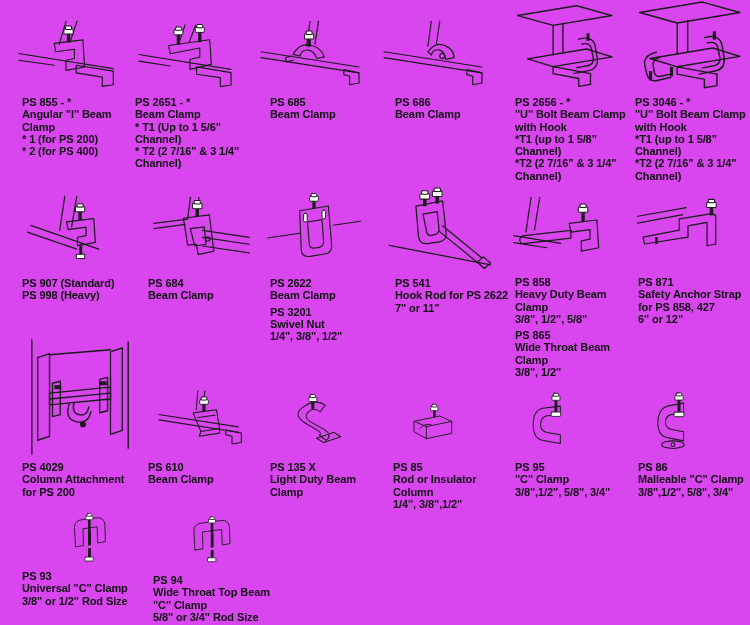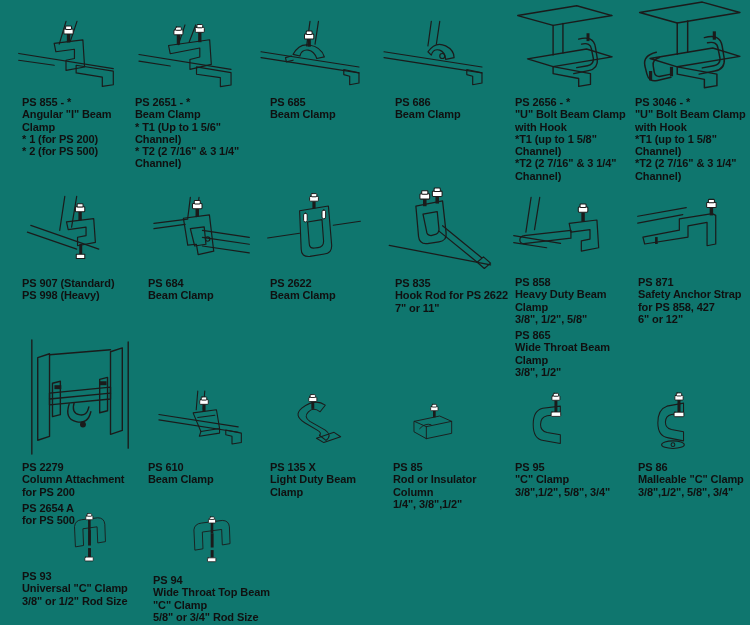--- a/index.html
+++ b/index.html
@@ -1,16 +1,16 @@
 <!DOCTYPE html>
 <html><head>
 <meta charset="utf-8">
 <style>
   html,body{margin:0;padding:0;background:#ffffff;}
-  .page{position:relative;width:750px;height:625px;background:#0f766e;overflow:hidden;
+  .page{position:relative;width:750px;height:625px;background:#d946ef;overflow:hidden;
         font-family:"Liberation Sans",sans-serif;}
   .product{position:absolute;left:0;top:0;width:0;height:0;}
   .art{position:absolute;overflow:visible;}
   .art path,.art line,.art rect,.art circle,.art ellipse,.art polyline{
         fill:none;stroke:#1b1b1b;stroke-width:1.4;stroke-linecap:round;stroke-linejoin:round;}
   .art .ink{fill:#1b1b1b;stroke:none;}
   .art .wt{fill:#ffffff;stroke:#1b1b1b;stroke-width:1.2;}
   .label{position:absolute;color:#101010;font-size:11px;line-height:12.3px;
          font-weight:700;letter-spacing:-0.1px;white-space:nowrap;}
   .block{margin:0 0 4px 0;}
@@ -32,21 +32,21 @@
           <rect class="ink" x="61" y="19" width="4" height="10"></rect>
           <rect class="wt" x="57.5" y="13" width="11" height="6" rx="1"></rect>
           <rect class="wt" x="59.5" y="9.5" width="7" height="4" rx="1"></rect>
         </svg>
         <div class="label" style="left:22px;top:96px">
           <div class="block">
             <div class="line">PS 855 - *</div>
             <div class="line">Angular "I" Beam</div>
             <div class="line">Clamp</div>
             <div class="line">* 1 (for PS 200)</div>
-            <div class="line">* 2 (for PS 500)</div>
+            <div class="line">* 2 (for PS 400)</div>
           </div>
         </div>
       </div>
       <div class="product">
         <svg class="art" style="left:126px;top:20px" width="118" height="74" viewBox="0 0 120 90" preserveAspectRatio="xMidYMid meet">
           <line x1="60" y1="6" x2="52" y2="30"></line>
           <line x1="73" y1="6" x2="65" y2="27"></line>
           <line x1="4" y1="42" x2="116" y2="60"></line>
           <line x1="4" y1="50" x2="42" y2="56"></line>
           <path d="M74 57 L116 64 L116 79 L103 81 L103 70 L74 66 Z"></path>
@@ -209,40 +209,45 @@
           <rect class="wt" x="70" y="15" width="4.5" height="11" rx="2.2"></rect>
           <rect class="ink" x="58" y="4" width="4" height="9"></rect>
           <rect class="wt" x="54.5" y="-2" width="11" height="6" rx="1"></rect>
           <rect class="wt" x="56.5" y="-5.5" width="7" height="4" rx="1"></rect>
         </svg>
         <div class="label" style="left:270px;top:277px">
           <div class="block">
             <div class="line">PS 2622</div>
             <div class="line">Beam Clamp</div>
           </div>
+          <div class="block">
+            <div class="line">PS 3201</div>
+            <div class="line">Swivel Nut</div>
+            <div class="line">1/4", 3/8", 1/2"</div>
+          </div>
         </div>
       </div>
       <div class="product">
         <svg class="art" style="left:382px;top:192px" width="114" height="80" viewBox="0 0 120 90" preserveAspectRatio="xMidYMid meet">
           <path d="M34 16 L64 10 L68 46 q1 9 -8 10 L47 58 q-9 1 -10 -8 Z"></path>
           <path d="M42 25 L58 22 L60 42 q0 5 -5 6 l-4 1 q-5 0 -5 -5 Z"></path>
           <line x1="64" y1="38" x2="108" y2="74"></line>
           <line x1="60" y1="44" x2="103" y2="79"></line>
           <path d="M103 79 l7 -6 8 7 -7 6 z"></path>
           <line x1="4" y1="60" x2="118" y2="82"></line>
           <rect class="ink" x="42" y="8" width="4" height="8"></rect>
           <rect class="wt" x="38.5" y="2" width="11" height="6" rx="1"></rect>
           <rect class="wt" x="40.5" y="-1.5" width="7" height="4" rx="1"></rect>
           <rect class="ink" x="56" y="5" width="4" height="8"></rect>
           <rect class="wt" x="52.5" y="-1" width="11" height="6" rx="1"></rect>
           <rect class="wt" x="54.5" y="-4.5" width="7" height="4" rx="1"></rect>
         </svg>
         <div class="label" style="left:395px;top:277px">
           <div class="block">
-            <div class="line">PS 835</div>
+            <div class="line">PS 541</div>
             <div class="line">Hook Rod for PS 2622</div>
             <div class="line">7" or 11"</div>
           </div>
         </div>
       </div>
       <div class="product">
         <svg class="art" style="left:500px;top:194px" width="128" height="78" viewBox="0 0 120 90" preserveAspectRatio="xMidYMid meet">
           <line x1="22" y1="4" x2="16" y2="44"></line>
           <line x1="32" y1="4" x2="26" y2="41"></line>
           <line x1="2" y1="48" x2="56" y2="57"></line>
@@ -299,27 +304,23 @@
           <path d="M31 46 L39 44 L39 78 L31 80 Z"></path>
           <path d="M79 42 L87 40 L87 74 L79 76 Z"></path>
           <path d="M48 67 q-5 15 7 18 q12 3 15 -10"></path>
           <path d="M53 66 q-3 10 5 12 q8 2 10 -8"></path>
           <rect class="ink" x="33" y="48" width="7" height="4"></rect>
           <rect class="ink" x="79" y="44" width="7" height="4"></rect>
           <circle class="ink" cx="62" cy="88" r="3"></circle>
         </svg>
         <div class="label" style="left:22px;top:461px">
           <div class="block">
-            <div class="line">PS 2279</div>
+            <div class="line">PS 4029</div>
             <div class="line">Column Attachment</div>
             <div class="line">for PS 200</div>
-          </div>
-          <div class="block">
-            <div class="line">PS 2654 A</div>
-            <div class="line">for PS 500</div>
           </div>
         </div>
       </div>
       <div class="product">
         <svg class="art" style="left:144px;top:388px" width="120" height="70" viewBox="0 0 120 90" preserveAspectRatio="xMidYMid meet">
           <line x1="52" y1="4" x2="50" y2="28"></line>
           <line x1="61" y1="4" x2="59" y2="27"></line>
           <line x1="2" y1="34" x2="104" y2="50"></line>
           <line x1="2" y1="41" x2="104" y2="57"></line>
           <path d="M88 54 L108 58 L108 70 L96 72 L96 62 L88 60 Z"></path>

